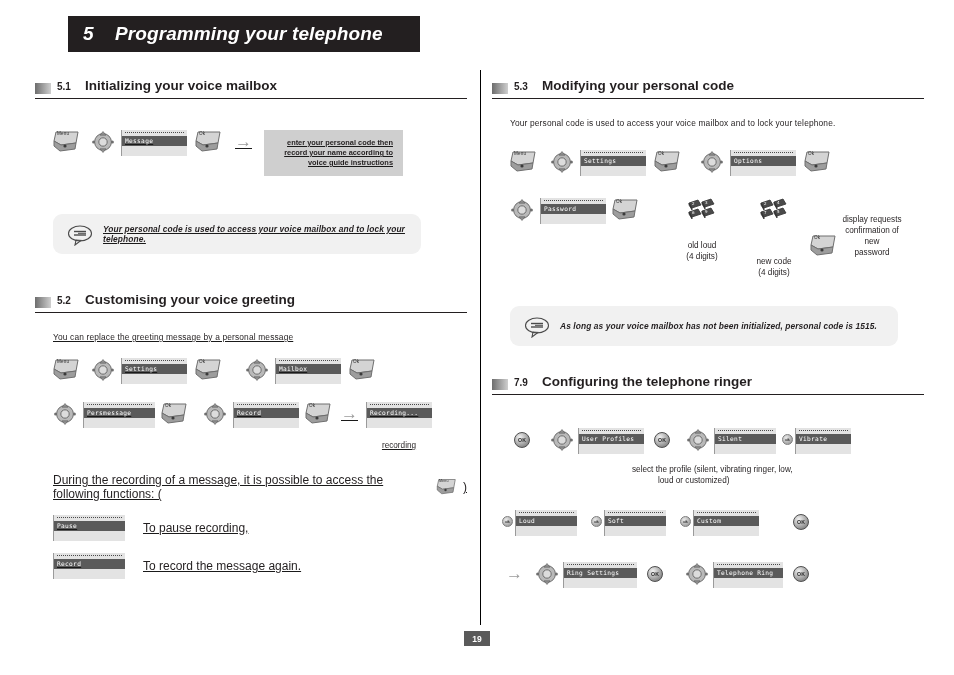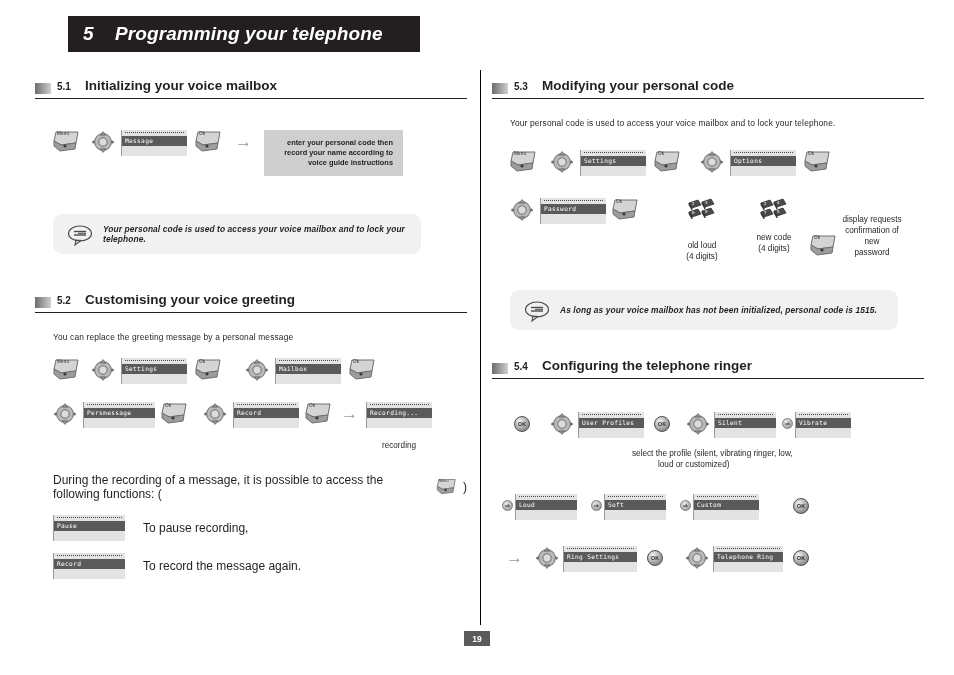--- a/index.html
+++ b/index.html
@@ -24,21 +24,21 @@
     color: #ffffff; font-size: 19px; font-weight: bold; font-style: italic;
     margin-left: 15px; width: 32px;
   }
   .chapter-title {
     color: #ffffff; font-size: 19px; font-weight: bold; font-style: italic;
     letter-spacing: .1px;
   }
 
   
   .col { position: absolute; top: 78px; }
-  .col-left  { left: 35px;  width: 432px; }
+  .col-left  { left: 35px;  width: 432px; text-decoration: underline; }
   .col-right { left: 492px; width: 432px; }
 
   .divider {
     position: absolute; left: 480px; top: 70px;
     width: 1px; height: 555px; background: #000;
   }
 
   
   .sec-head { position: relative; height: 26px; margin-bottom: 2px; }
   .sec-chip {
@@ -553,21 +553,21 @@
             <polygon points="15,13 18,18 18,20 15,15" fill="#2b2b2b"></polygon>
           </g>
           <g fill="#ffffff" font-size="4" font-family="DejaVu Sans, sans-serif">
             <text x="5" y="7">2</text>
               <text x="18" y="6">4</text>
             <text x="5" y="16">7</text>
               <text x="18" y="15">5</text>
           </g>
         </svg>
       </div>
-      <div class="cap" style="margin-top:8px">
+      <div class="cap" style="margin-top:32px">
         <div>new code</div>
         <div>(4 digits)</div>
       </div>
     </div>
 
     <div style="display:flex;align-items:flex-end;width:96px;">
       <div class="key3d">
         <svg width="28" height="24" viewBox="0 0 28 24">
           <polygon points="3,2 25,2 23,13 8,15 1,11" fill="#d4d4d4" stroke="#6f6f6f" stroke-width="1"></polygon>
           <polygon points="1,11 8,15 23,13 22,19 7,21 1,16" fill="#9d9d9d" stroke="#6f6f6f" stroke-width="1"></polygon>
@@ -591,21 +591,21 @@
         <line x1="7" y1="7.5" x2="19" y2="7.5" stroke="#4a4a4a" stroke-width="1.4"></line>
         <line x1="7" y1="11" x2="19" y2="11" stroke="#4a4a4a" stroke-width="1.4"></line>
         <line x1="11" y1="9.3" x2="19" y2="9.3" stroke="#4a4a4a" stroke-width="1"></line>
       </svg>
     </div>
     <div class="note-text">As long as your voice mailbox has not been initialized, personal code is 1515.</div>
   </div>
 
   <div class="sec-head" style="margin-top:28px;">
     <div class="sec-chip"></div>
-    <div class="sec-num">5.4</div>
+    <div class="sec-num">7.9</div>
     <div class="sec-title">Configuring the telephone ringer</div>
     <div class="sec-rule"></div>
   </div>
 
   <div class="flow" style="margin:28px 0 0 22px;">
     <div class="okround" style="margin-top:4px">OK</div>
     <div style="width:20px"></div>
     <div class="nav-key">
       <svg width="24" height="24" viewBox="0 0 24 24">
         <circle cx="12" cy="12" r="8.4" fill="#b9b9b9" stroke="#6e6e6e"></circle>

